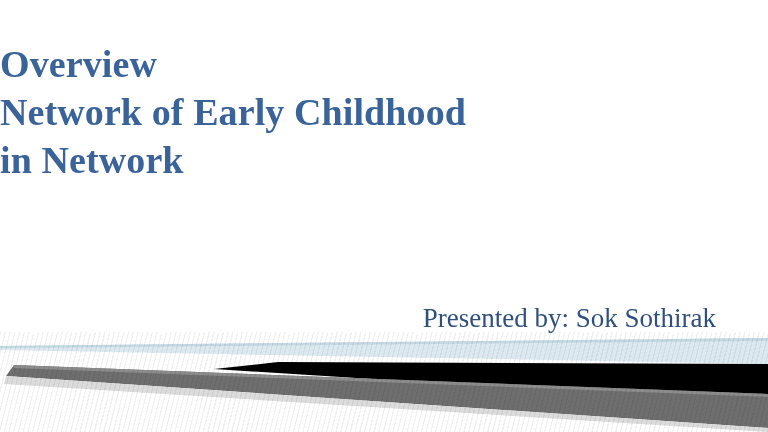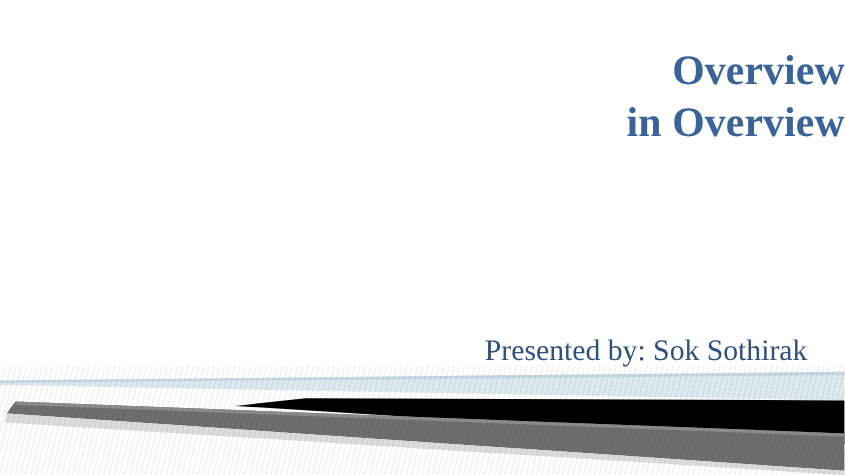--- a/index.html
+++ b/index.html
@@ -51,39 +51,39 @@
         rgba(0, 0, 0, 0) 1.3px,
         rgba(0, 0, 0, 0) 4.6px);
   }
 
   
   #title-block {
     position: absolute;
     left: 0;
     right: 0;
     top: 40px;
-    text-align: right;
+    text-align: left;
     z-index: 5;
   }
 
   .title-line {
     display: block;
     font-family: "Liberation Serif", "DejaVu Serif", serif;
     font-weight: bold;
     font-size: 38px;
     line-height: 48px;
     letter-spacing: 0.1px;
     color: #3A6399;
     white-space: nowrap;
   }
 
   
   #presenter-block {
     position: absolute;
-    right: 34px;
+    right: 52px;
     top: 302px;
     z-index: 5;
     text-align: center;
   }
 
   #presenter-text {
     font-family: "Liberation Serif", "DejaVu Serif", serif;
     font-weight: normal;
     font-size: 27px;
     line-height: 32px;
@@ -91,21 +91,22 @@
     white-space: nowrap;
   }
 </style>
 </head>
 <body>
 
 <div id="slide">
 
   <div id="title-block">
     <span class="title-line">Overview</span>
-    <span class="title-line">in Overview</span>
+    <span class="title-line">Network of Early Childhood</span>
+    <span class="title-line">in Network</span>
   </div>
 
   <div id="presenter-block">
     <span id="presenter-text">Presented by: Sok Sothirak</span>
   </div>
 
   <div id="decor">
     <svg viewBox="0 0 768 100" preserveAspectRatio="none">
 
       <polygon points="0,14 768,6 768,32 0,18" fill="#DCE9F0"></polygon>

